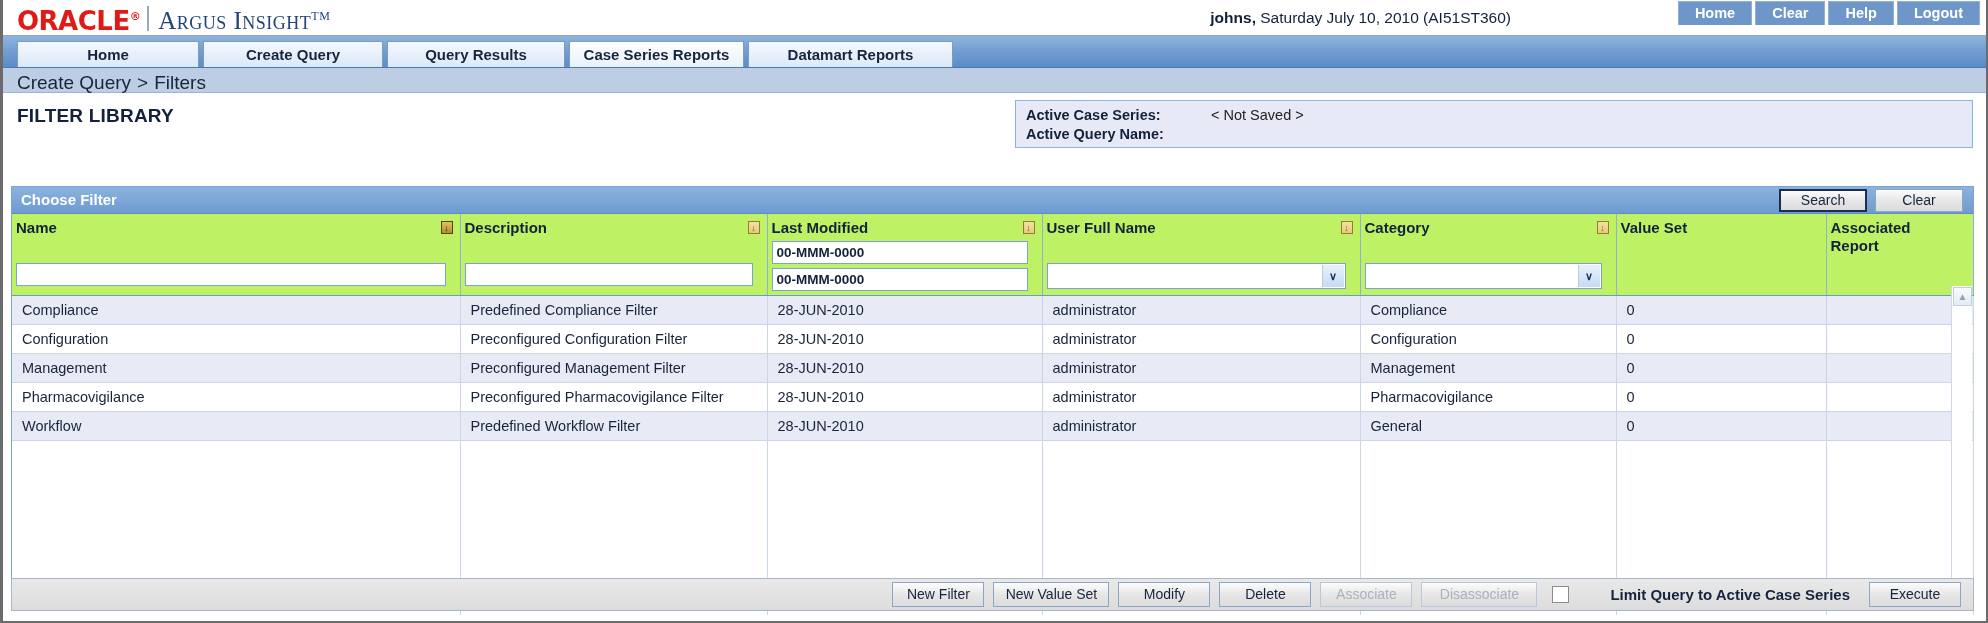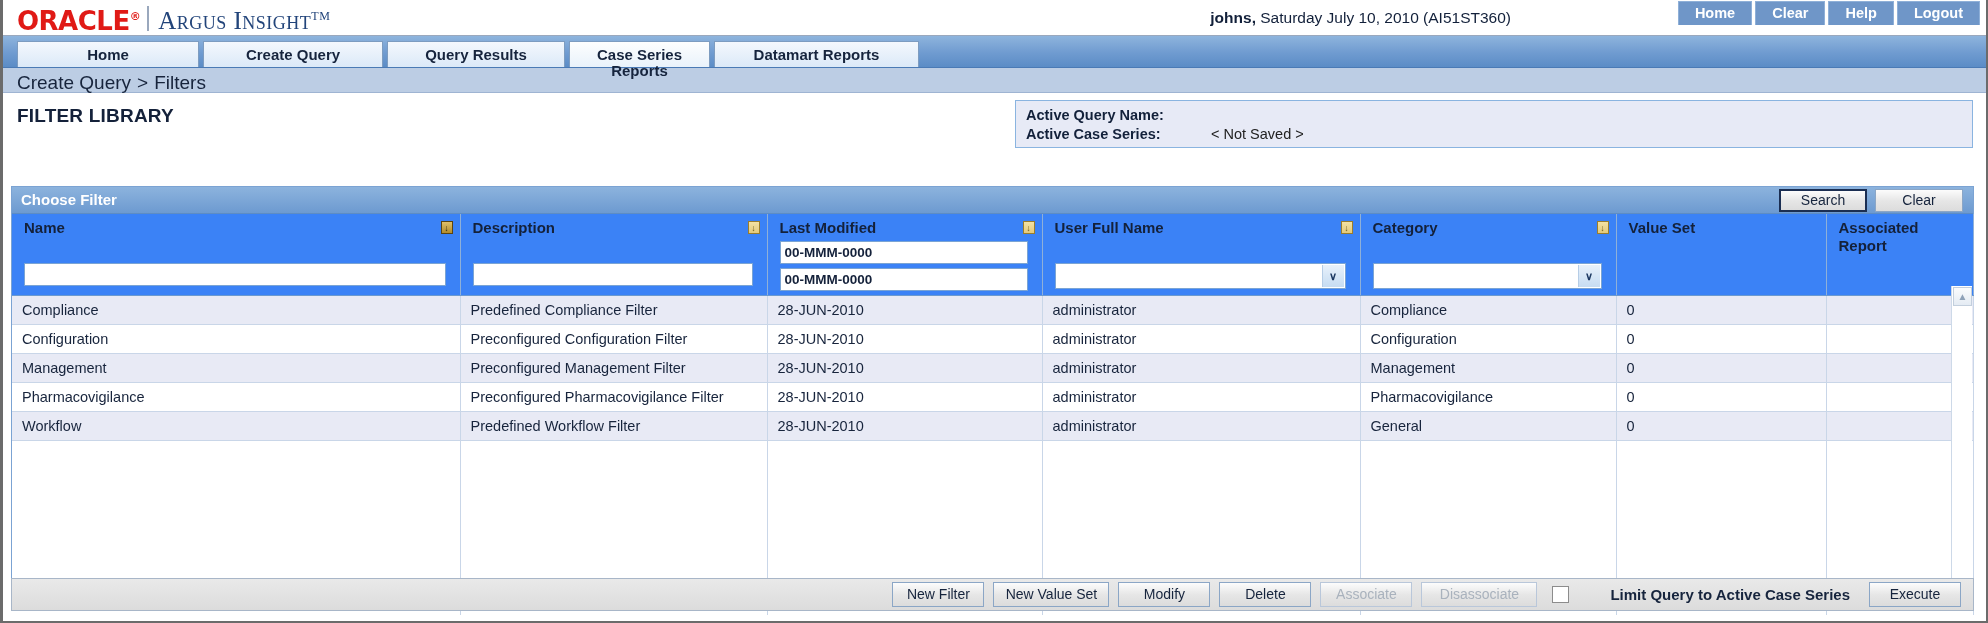--- a/index.html
+++ b/index.html
@@ -81,21 +81,21 @@
     padding: 5px 0 5px 0;
     height: 26px;
     text-align: center;
     font-size: 15px; font-weight: bold; color: #16243d;
     cursor: pointer;
     line-height: 16px;
   }
   .tab.w1 { width: 182px; }
   .tab.w2 { width: 180px; }
   .tab.w3 { width: 178px; }
-  .tab.w4 { width: 141px; }
+  .tab.w4 { width: 175px; }
   .tab.w5 { width: 205px; }
   .tab.active {
     background: linear-gradient(to bottom, #fdfefe 0%, #e9f2fb 100%);
   }
 
   
   .breadcrumb {
     height: 25px;
     background: #bccde4;
     font-size: 19px; color: #17243c;
@@ -162,25 +162,25 @@
   }
   .btn.focus { border: 2px solid #1b2e52; padding: 1px 0; }
   .btn.disabled { color: #a9b2bd; border-color: #b9c7da; cursor: default; }
   .btn-search { width: 88px; }
   .btn-clear { width: 88px; }
 
   
   .tablewrap { position: relative; height: 395px; background: #ffffff; }
   table.grid { border-collapse: collapse; width: 1961px; table-layout: fixed; }
   table.grid th {
-    background: #3b82f6;
+    background: #bef264;
     border-right: 1px solid #8fb0d8;
     border-bottom: 1px solid #6b9ad0;
     vertical-align: top;
-    padding: 5px 0 4px 12px;
+    padding: 5px 0 4px 4px;
     text-align: left;
     position: relative;
     height: 71px;
   }
   .th-title {
     font-size: 15px; font-weight: bold; color: #14213a;
     line-height: 18px;
     display: block;
   }
   .sorticon {
@@ -312,26 +312,26 @@
 
 <div class="breadcrumb">
   <a>Create Query</a><span class="sep">&gt;</span><span>Filters</span>
 </div>
 
 <div class="titlerow">
   <div class="pagetitle">FILTER LIBRARY</div>
 
   <div class="activebox">
     <div class="line">
+      <span class="lbl">Active Case Series:</span>
+      <span class="val">&lt; Not Saved &gt;</span>
+    </div>
+    <div class="line">
       <span class="lbl">Active Query Name:</span>
       <span class="val"></span>
-    </div>
-    <div class="line">
-      <span class="lbl">Active Case Series:</span>
-      <span class="val">&lt; Not Saved &gt;</span>
     </div>
   </div>
 </div>
 
 <div class="panel">
 
   <div class="panel-head">
     <span class="ptitle">Choose Filter</span>
     <div class="btns">
       <div class="btn btn-search focus">Search</div>

